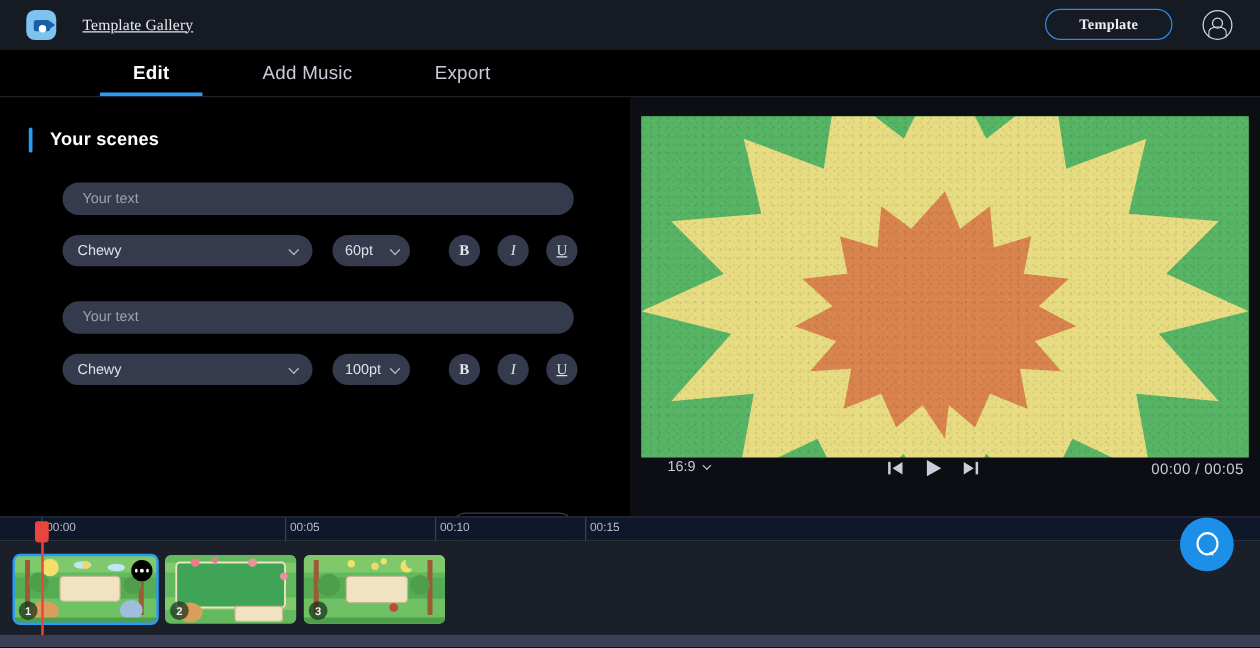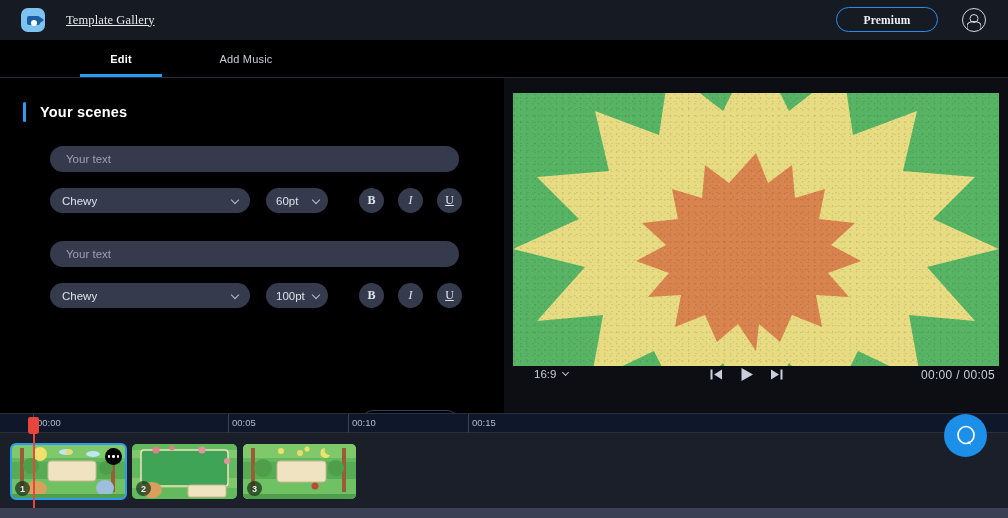--- a/index.html
+++ b/index.html
@@ -67,21 +67,21 @@
     border: 1.3px solid #D3D7E0; border-bottom: none;
   }
 
   
   .tabs {
     position: absolute; top: 40px; left: 0; width: 1008px; height: 37px;
     background: #000000; display: flex; align-items: flex-end;
   }
   .tab {
     height: 37px; display: flex; align-items: center; justify-content: center;
-    font-size: 11px; color: #C8CCD6; cursor: pointer; position: relative;
+    font-size: 15px; color: #C8CCD6; cursor: pointer; position: relative;
     letter-spacing: .2px;
   }
   .tab.active { color: #FFFFFF; font-weight: 700; }
   .tab.active:after {
     content: ""; position: absolute; bottom: 0; left: 0; right: 0;
     height: 3px; background: #2B9BF4;
   }
   #tab0 { left: 80px; width: 82px; }
   #tab1 { left: 109px; width: 110px; }
   #tab2 { left: 139px; width: 78px; }
@@ -269,27 +269,28 @@
 </head>
 <body>
 
 <div class="topbar">
   <div class="logo-box">
     <div class="logo-cam">
       <div class="logo-dot"></div>
     </div>
   </div>
   <span class="tmpl-link">Template Gallery</span>
-  <div class="premium-btn">Premium</div>
+  <div class="premium-btn">Template</div>
   <div class="avatar"></div>
 </div>
 
 <div class="tabs">
   <div class="tab active" id="tab0">Edit</div>
   <div class="tab" id="tab1">Add Music</div>
+  <div class="tab" id="tab2">Export</div>
 </div>
 <div class="tabs-sep"></div>
 
 <div class="editpanel">
   <div class="panel-title-row">
     <div class="title-bar"></div>
     <span class="panel-title">Your scenes</span>
   </div>
 
   <div class="field-group" id="grp0">

